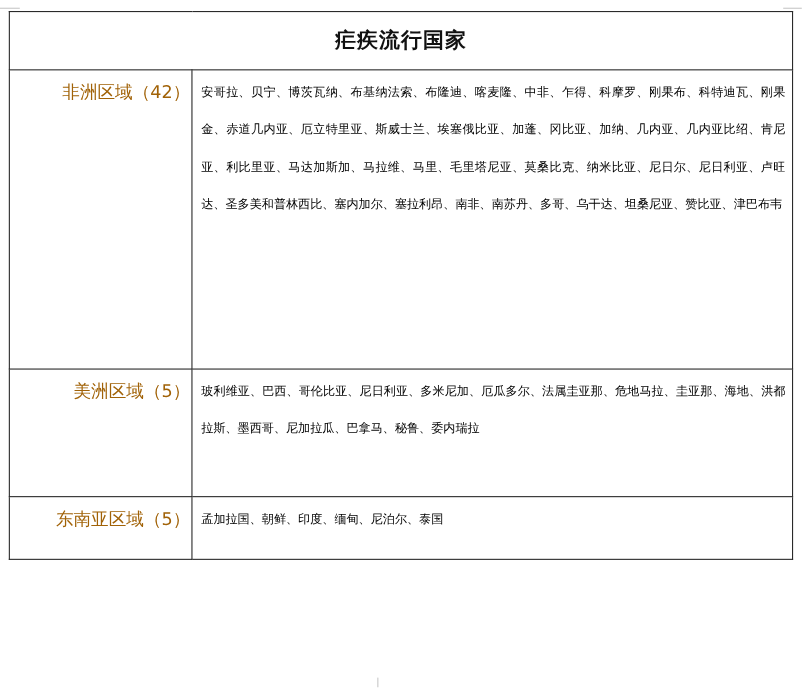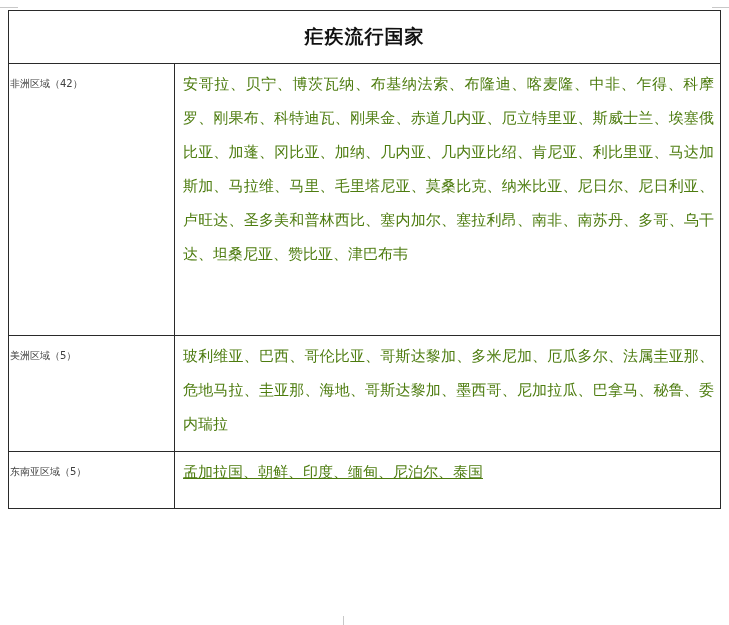--- a/index.html
+++ b/index.html
@@ -39,38 +39,37 @@
       text-align: center;
       vertical-align: middle !important;
       font-family: "DejaVu Serif", "Liberation Serif", serif;
       font-weight: bold;
       font-size: 19px;
       letter-spacing: 1px;
       color: #111;
     }
     .region-cell {
       width: 164px;
-      text-align: left;
-      font-size: 10px;
+      text-align: right;
+      font-size: 16px;
       padding-top: 8px;
       line-height: 24px;
-      color: #404040;
+      color: #a16207;
     }
     .countries-cell {
-      font-size: 15px;
+      font-size: 11px;
       line-height: 34px;
       padding: 3px 6px 1px 8px;
-      color: #4d7c0f;
+      color: #000000;
       text-align: justify;
       word-break: break-all;
     }
     .countries-cell.single {
       padding-top: 3px;
       padding-bottom: 19px;
-      text-decoration: underline;
     }
   </style>
 </head>
 <body>
 
 <div class="page">
   <div class="corner-mark" style="left:0;top:7px;width:18px;height:1px;"></div>
   <div class="corner-mark" style="left:712px;top:7px;width:17px;height:1px;"></div>
   <div class="corner-mark" style="left:343px;top:616px;width:1px;height:9px;"></div>
 
@@ -82,21 +81,21 @@
     <tbody>
         <tr>
       <td class="title-cell" colspan="2">疟疾流行国家</td>
     </tr>
     <tr style="height:272px">
       <td class="region-cell">非洲区域（42）</td>
       <td class="countries-cell">安哥拉、贝宁、博茨瓦纳、布基纳法索、布隆迪、喀麦隆、中非、乍得、科摩罗、刚果布、科特迪瓦、刚果金、赤道几内亚、厄立特里亚、斯威士兰、埃塞俄比亚、加蓬、冈比亚、加纳、几内亚、几内亚比绍、肯尼亚、利比里亚、马达加斯加、马拉维、马里、毛里塔尼亚、莫桑比克、纳米比亚、尼日尔、尼日利亚、卢旺达、圣多美和普林西比、塞内加尔、塞拉利昂、南非、南苏丹、多哥、乌干达、坦桑尼亚、赞比亚、津巴布韦</td>
     </tr>
     <tr style="height:116px">
       <td class="region-cell">美洲区域（5）</td>
-      <td class="countries-cell">玻利维亚、巴西、哥伦比亚、哥斯达黎加、多米尼加、厄瓜多尔、法属圭亚那、危地马拉、圭亚那、海地、哥斯达黎加、墨西哥、尼加拉瓜、巴拿马、秘鲁、委内瑞拉</td>
+      <td class="countries-cell">玻利维亚、巴西、哥伦比亚、尼日利亚、多米尼加、厄瓜多尔、法属圭亚那、危地马拉、圭亚那、海地、洪都拉斯、墨西哥、尼加拉瓜、巴拿马、秘鲁、委内瑞拉</td>
     </tr>
     <tr style="height:40px">
       <td class="region-cell">东南亚区域（5）</td>
       <td class="countries-cell single">孟加拉国、朝鲜、印度、缅甸、尼泊尔、泰国</td>
     </tr>
   </tbody>
     </table>
 </div>
 
 </body></html>

